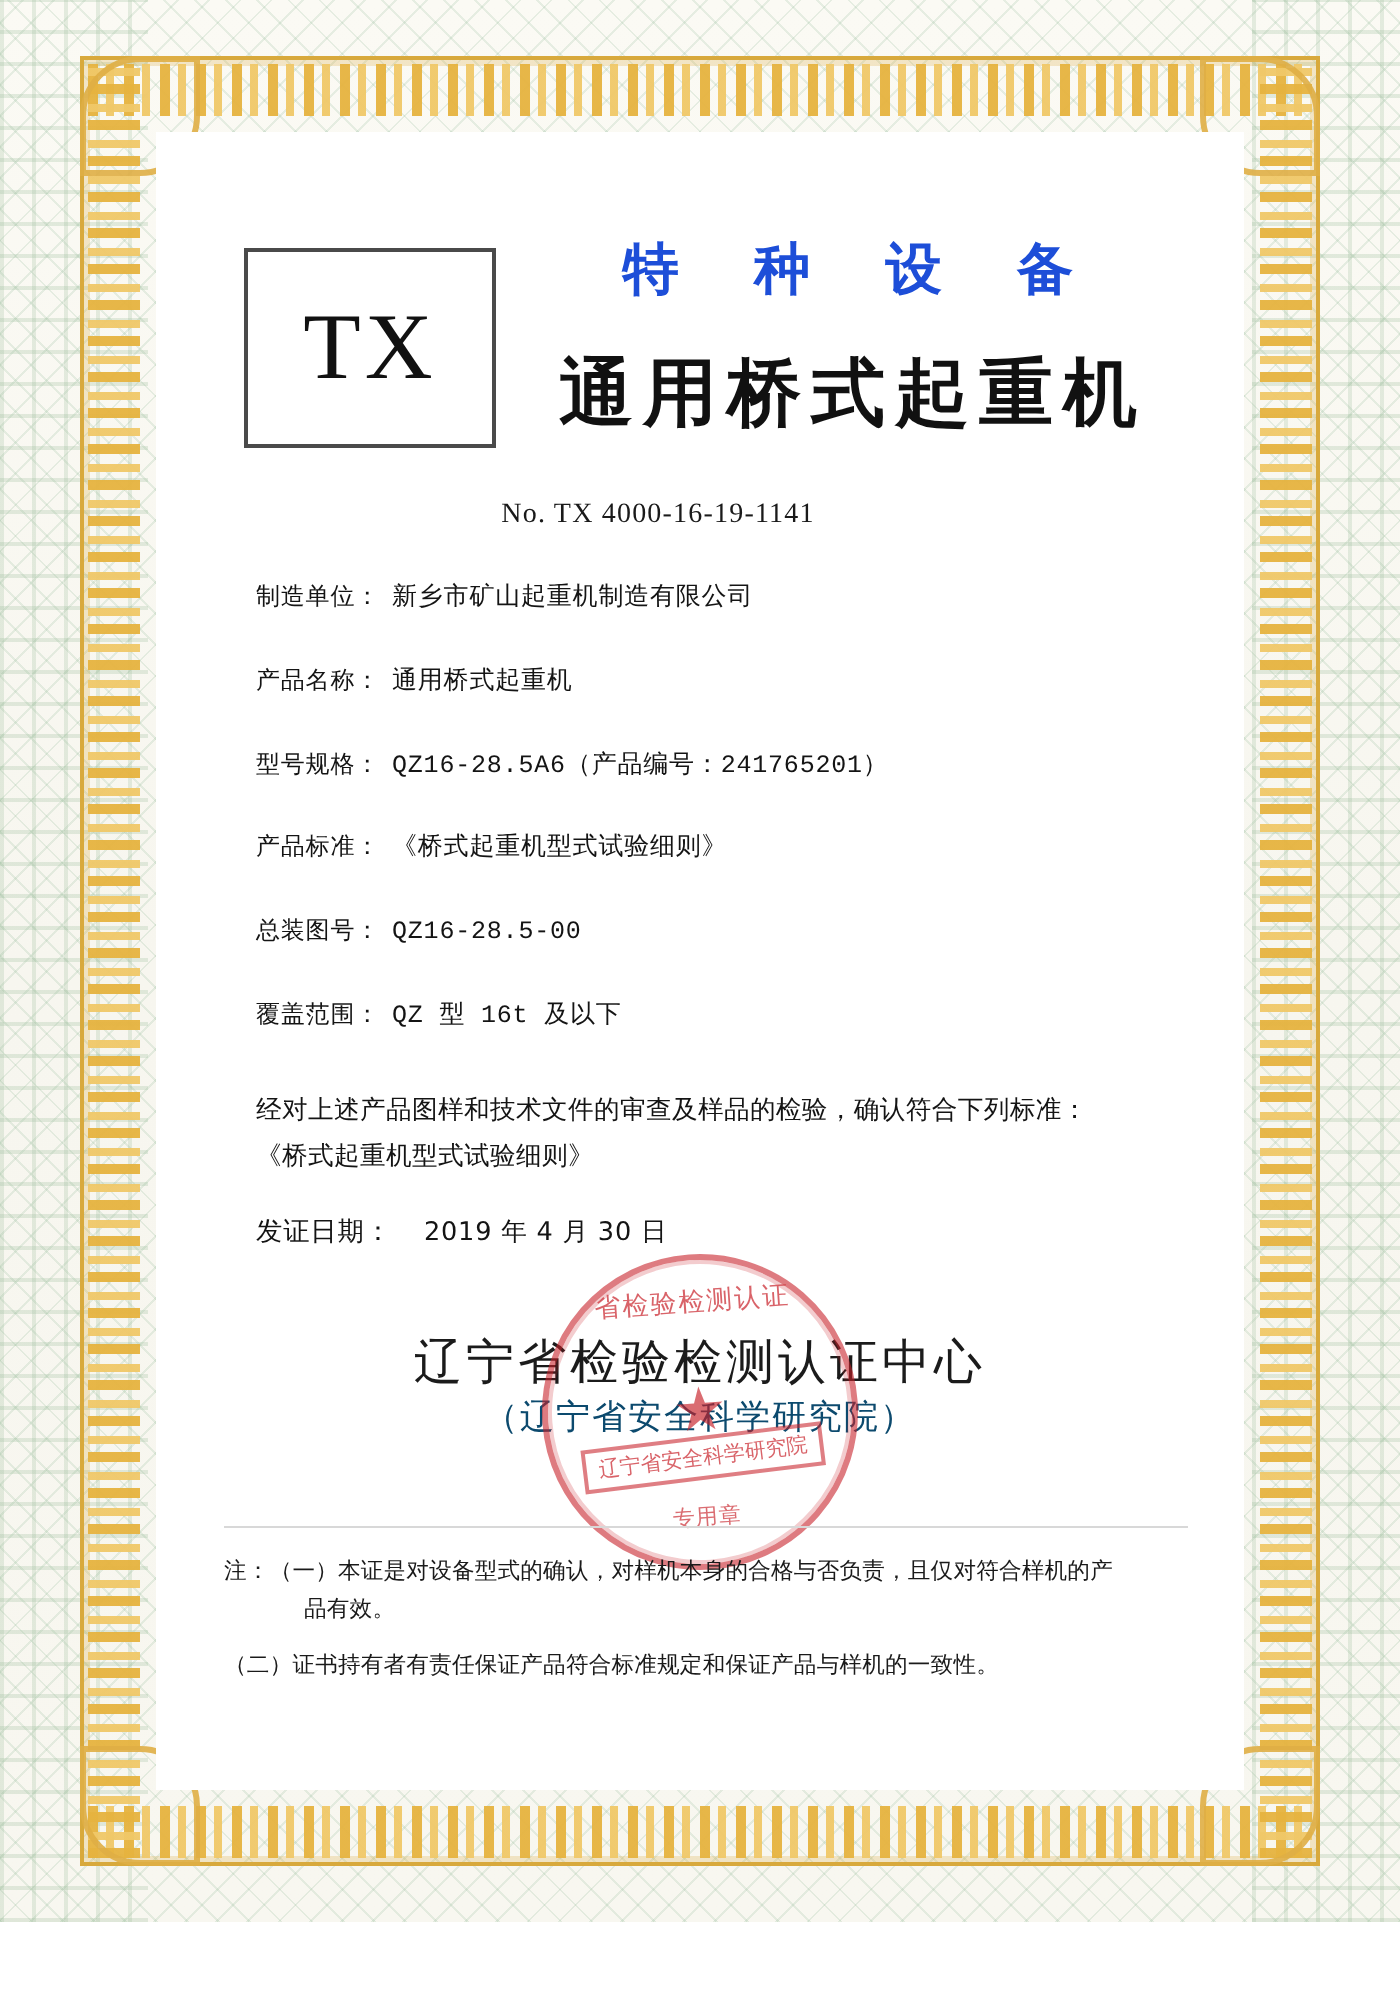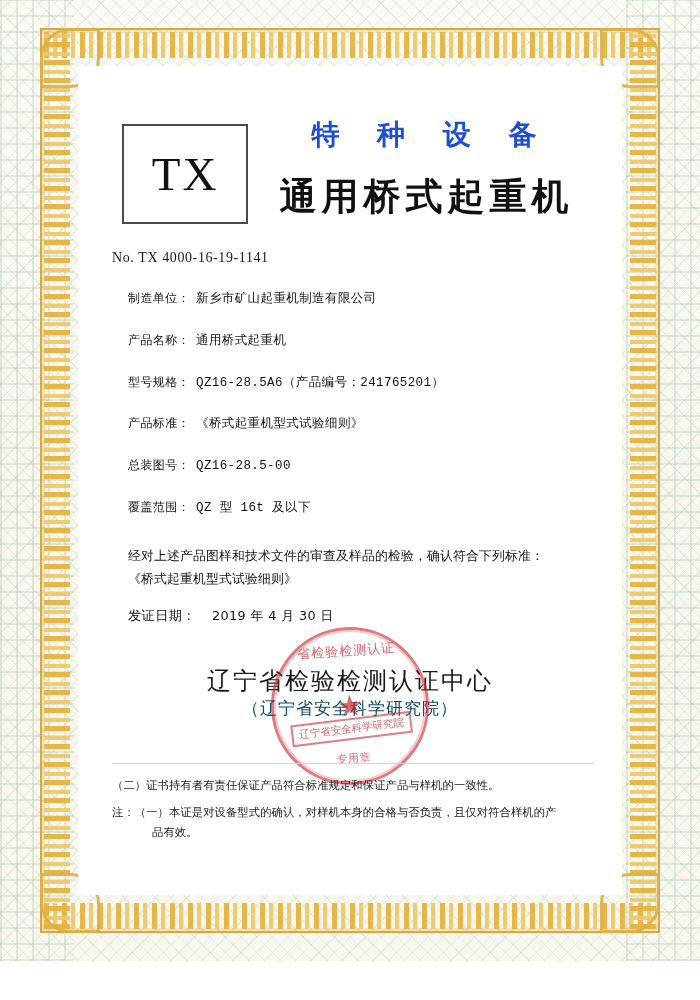--- a/index.html
+++ b/index.html
@@ -162,21 +162,21 @@
     font-size: 37px;
     letter-spacing: 5px;
     color: #111;
     margin: 18px 0 0 0;
     padding-left: 5px;
   }
   .cert-no {
     font-family: "Liberation Serif", serif;
     font-size: 14px;
     color: #1a1a1a;
-    text-align: left;
+    text-align: center;
     margin-top: 26px;
     padding-right: 42px;
     letter-spacing: .6px;
   }
 
   
   .fields {
     margin-top: 22px;
     padding-left: 16px;
   }
@@ -383,22 +383,22 @@
       <div class="seal">
         <div class="seal-top-text">省检验检测认证</div>
         <div class="seal-star">★</div>
         <div class="seal-inner-box">辽宁省安全科学研究院</div>
         <div class="seal-bottom-text">专用章</div>
       </div>
     </div>
 
     <div class="notes">
       <div class="note">
-        <span>（二）证书持有者有责任保证产品符合标准规定和保证产品与样机的一致性。</span>
-      </div>
-      <div class="note">
         <span>注：（一）本证是对设备型式的确认，对样机本身的合格与否负责，且仅对符合样机的产</span>
         <span class="note-indent">品有效。</span>
       </div>
+      <div class="note">
+        <span>（二）证书持有者有责任保证产品符合标准规定和保证产品与样机的一致性。</span>
+      </div>
     </div>
 
   </div>
 </div>
 
 </body></html>

